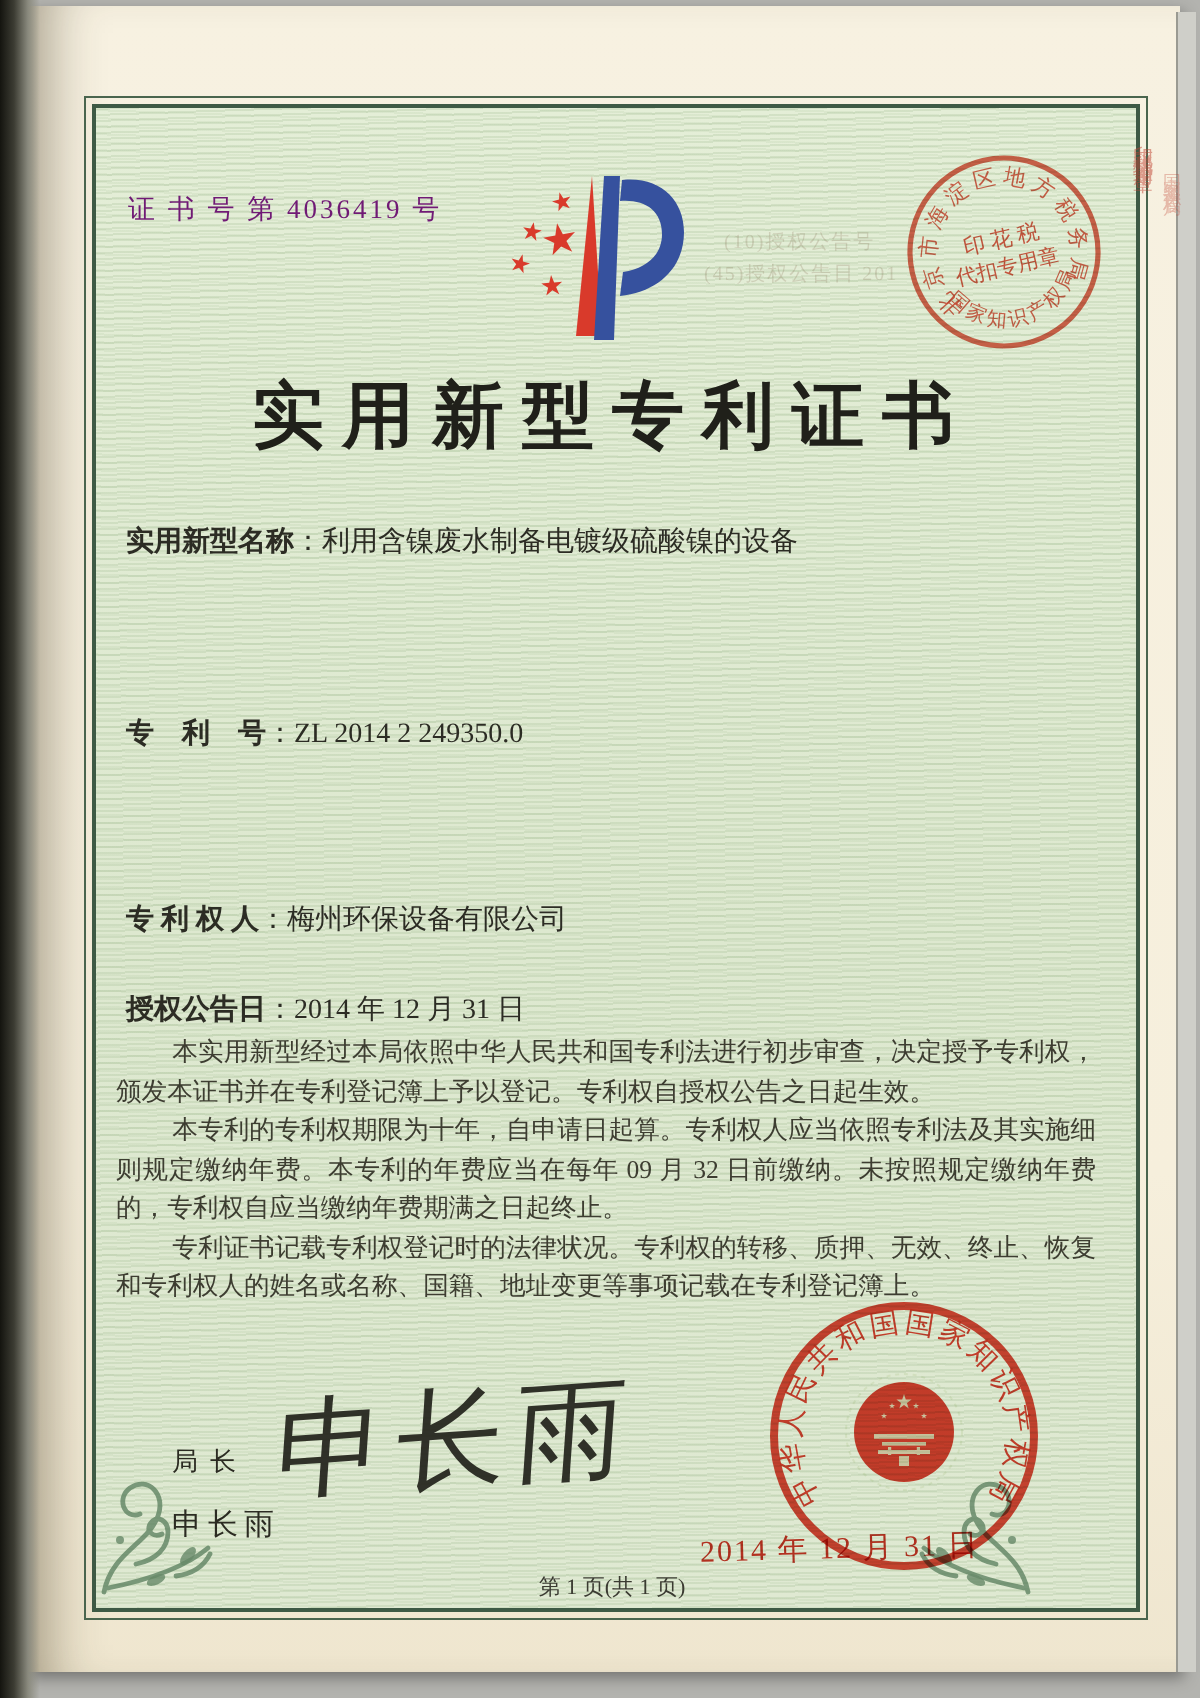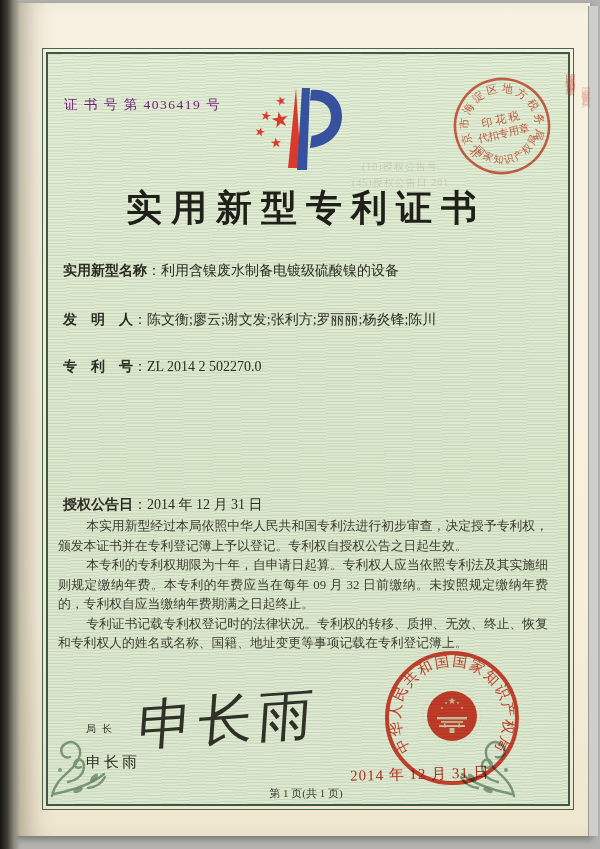--- a/index.html
+++ b/index.html
@@ -43,38 +43,38 @@
     font-size:36px;font-weight:700;letter-spacing:9px;color:#20201a;
   }
   .field{left:63px;width:480px;font-size:14px;color:#2c2c24;white-space:nowrap;}
   .f0{top:262px;} .f1{top:311px;} .f2{top:358px;} .f3{top:403px;} .f4{top:451px;} .f5{top:496px;}
   .field .lbl{font-weight:600;}
   .paras{
     left:58px;top:517px;width:490px;color:#3d3d31;
     font-size:12.8px;line-height:19.5px;text-align:justify;
   }
   .paras p{margin:0;text-indent:2.2em;}
-  .officer-title{left:86px;top:722px;font-size:10px;letter-spacing:6px;color:#2b2b22;}
+  .officer-title{left:86px;top:722px;font-size:13px;letter-spacing:6px;color:#2b2b22;}
   .officer-name{left:86px;top:753px;font-size:15px;letter-spacing:3px;color:#2b2b22;}
   .sig-script{
     left:138px;top:682px;width:220px;
     font-family:"DejaVu Serif",serif;font-size:55px;letter-spacing:5px;
     color:#22221b;transform:rotate(-4deg) skewX(-8deg);opacity:.92;
   }
   .tax-stamp{left:450px;top:74px;width:104px;height:104px;transform:rotate(-13deg);mix-blend-mode:multiply;}
   .seal{left:368px;top:634px;width:168px;height:168px;mix-blend-mode:multiply;}
   .seal-date{
     left:350px;top:765px;font-size:15px;color:#cc3526;letter-spacing:1px;
     transform:rotate(-1.5deg);mix-blend-mode:multiply;
   }
   .page-footer{left:46px;top:786px;width:520px;text-align:center;font-size:11px;color:#3b3b32;}
   .flourish{left:48px;top:700px;width:88px;height:98px;opacity:.9;}
   .flourish.right{left:430px;transform:scaleX(-1);}
   
-  .bleed{color:#7a5c42;opacity:.20;font-size:10px;letter-spacing:1px;margin-top:46px;}
+  .bleed{color:#7a5c42;opacity:.20;font-size:10px;letter-spacing:1px;}
   .bl1{left:362px;top:114px;}
   .bl2{left:352px;top:130px;}
   .bleed-red{writing-mode:vertical-rl;color:#c04534;font-size:10px;letter-spacing:2px;}
   .brv1{left:563px;top:64px;opacity:.50;height:130px;}
   .brv2{left:579px;top:80px;opacity:.32;height:110px;font-size:9px;}
 </style>
 </head>
 <body>
 
 <svg width="0" height="0" style="position:absolute" aria-hidden="true">
@@ -154,25 +154,25 @@
     </text>
     <text x="52" y="49" text-anchor="middle" fill="#d84b36" opacity=".9" font-size="11">印 花 税</text>
     <text x="52" y="63" text-anchor="middle" fill="#d84b36" opacity=".9" font-size="10.5">代扣专用章</text>
   </svg>
 
   <div class="abs field f0">
     <span class="lbl">实用新型名称</span><span>：</span><span>利用含镍废水制备电镀级硫酸镍的设备</span>
   </div>
 
   <div class="abs title">实用新型专利证书</div>
-  <div class="abs field f1">
-    <span class="lbl">发　明　人</span><span>：</span><span>陈文衡;廖云;谢文发;张利方;罗丽丽;杨炎锋;陈川</span>
-  </div>
   <div class="abs field f2">
-    <span class="lbl">专　利　号</span><span>：</span><span>ZL 2014 2 502270.0</span>
+    <span class="lbl">专　利　号</span><span>：</span><span>ZL 2014 2 249350.0</span>
+  </div>
+  <div class="abs field f4">
+    <span class="lbl">专 利 权 人</span><span>：</span><span>梅州环保设备有限公司</span>
   </div>
   <div class="abs field f5">
     <span class="lbl">授权公告日</span><span>：</span><span>2014 年 12 月 31 日</span>
   </div>
 
   <div class="abs paras">
     <p>本实用新型经过本局依照中华人民共和国专利法进行初步审查，决定授予专利权，颁发本证书并在专利登记簿上予以登记。专利权自授权公告之日起生效。</p>
     <p>本专利的专利权期限为十年，自申请日起算。专利权人应当依照专利法及其实施细则规定缴纳年费。本专利的年费应当在每年 09 月 32 日前缴纳。未按照规定缴纳年费的，专利权自应当缴纳年费期满之日起终止。</p>
     <p>专利证书记载专利权登记时的法律状况。专利权的转移、质押、无效、终止、恢复和专利权人的姓名或名称、国籍、地址变更等事项记载在专利登记簿上。</p>
   </div>

